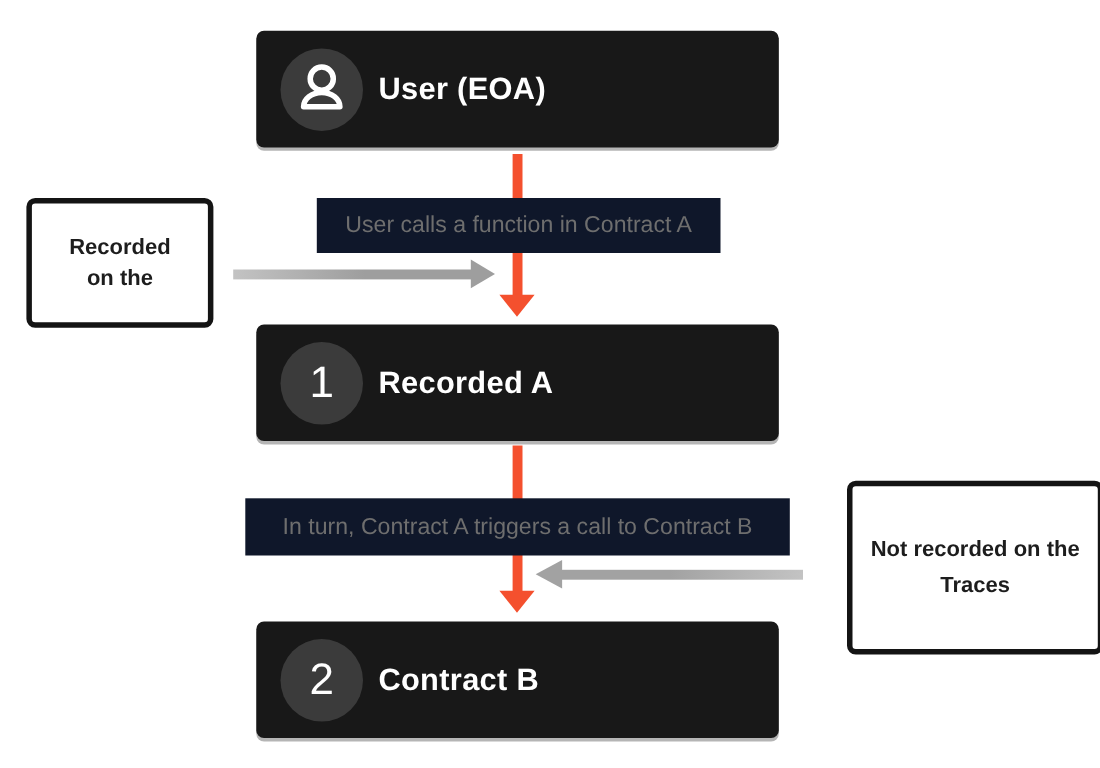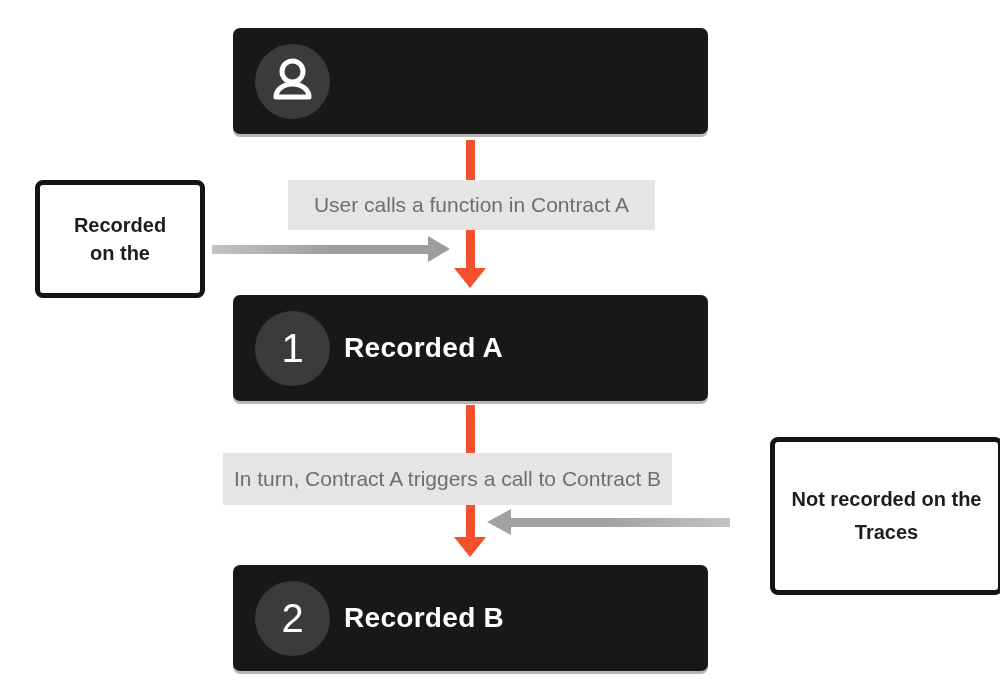--- a/index.html
+++ b/index.html
@@ -61,29 +61,29 @@
     position: absolute; left: 0; bottom: 0;
     width: 0; height: 0;
     border-left: 16px solid transparent;
     border-right: 16px solid transparent;
     border-top: 20px solid #F4502E;
   }
 
   
   .strip {
     position: absolute;
-    background: #e5e5e5;
+    background: #0f172a;
     color: #6e6e6e;
     font-size: 21px;
     display: flex; align-items: center; justify-content: center;
     z-index: 3;
     white-space: nowrap;
   }
   #strip-1 { left: 288px; top: 180px; width: 367px; height: 50px; }
-  #strip-2 { left: 223px; top: 453px; width: 449px; height: 52px; }
+  #strip-2 { left: 223px; top: 453px; width: 495px; height: 52px; }
 
   
   .garrow { position: absolute; height: 26px; z-index: 4; }
   #garrow-1 { left: 212px; top: 236px; width: 238px; }
   #garrow-2 { left: 487px; top: 509px; width: 243px; }
   .garrow .gshaft {
     position: absolute; top: 8.5px; height: 9px;
   }
   #garrow-1 .gshaft {
     left: 0; right: 21px;
@@ -114,21 +114,21 @@
     border: 5px solid #141414;
     border-radius: 8px;
     box-sizing: border-box;
     display: flex; flex-direction: column;
     align-items: center; justify-content: center;
     text-align: center;
     color: #1d1d1d;
     font-weight: bold;
     z-index: 5;
   }
-  #note-left  { left: 35px;  top: 180px; width: 170px; height: 118px; font-size: 20px; line-height: 28px; }
+  #note-left  { left: 24px;  top: 180px; width: 170px; height: 118px; font-size: 20px; line-height: 28px; }
   #note-right { left: 770px; top: 437px; width: 233px; height: 158px; font-size: 20px; line-height: 33px; }
 </style>
 </head>
 <body>
 
 <div class="canvas">
 
   <div class="oarrow" id="oarrow-1">
     <div class="shaft"></div>
     <div class="head"></div>
@@ -138,20 +138,21 @@
     <div class="head"></div>
   </div>
 
   <div class="node" id="user-box">
     <div class="badge">
       <svg width="75" height="75" viewBox="0 0 75 75">
         <circle cx="37.5" cy="27.5" r="10.5" fill="none" stroke="#ffffff" stroke-width="5"></circle>
         <path d="M 21 53 a 16.5 13 0 0 1 33 0 z" fill="none" stroke="#ffffff" stroke-width="5" stroke-linejoin="round"></path>
       </svg>
     </div>
+    <div class="node-title">User (EOA)</div>
   </div>
 
   <div class="strip" id="strip-1">User calls a function in Contract A</div>
 
   <div class="note" id="note-left">
     <span>Recorded</span>
     <span>on the</span>
   </div>
 
   <div class="garrow" id="garrow-1">
@@ -171,16 +172,16 @@
     <div class="gshaft"></div>
   </div>
 
   <div class="note" id="note-right">
     <span>Not recorded on the</span>
     <span>Traces</span>
   </div>
 
   <div class="node" id="contract-b-box">
     <div class="badge">2</div>
-    <div class="node-title">Recorded B</div>
+    <div class="node-title">Contract B</div>
   </div>
 
 </div>
 
 </body></html>

